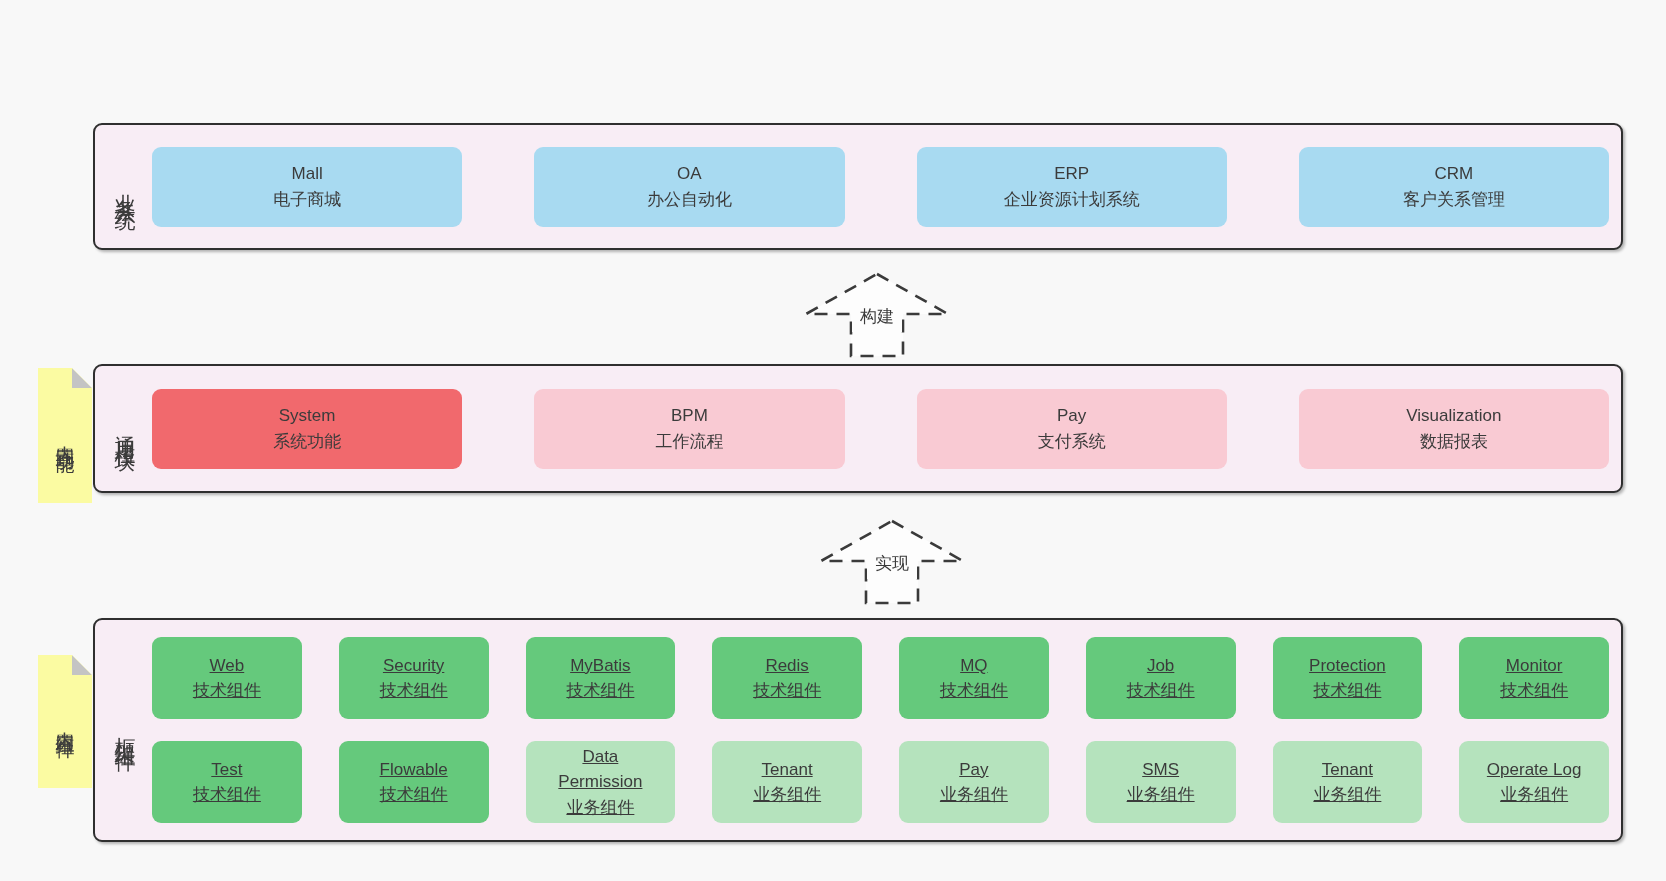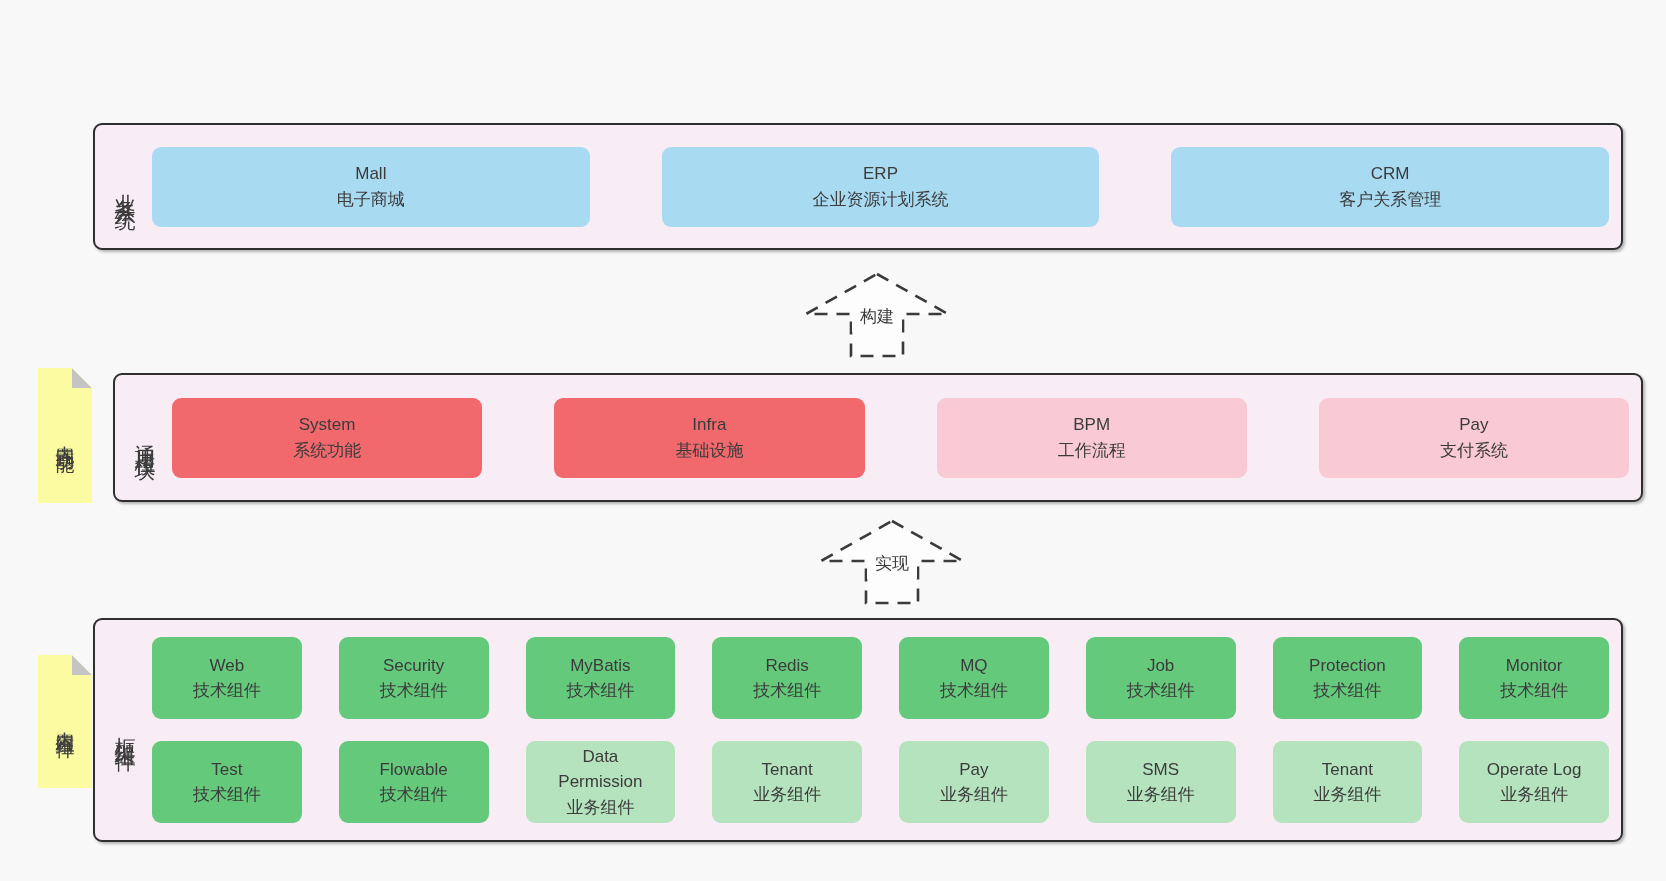--- a/index.html
+++ b/index.html
@@ -5,37 +5,37 @@
   * { margin:0; padding:0; box-sizing:border-box; }
   html,body { width:1666px; height:881px; background:#f8f8f8;
     font-family:"Liberation Sans", sans-serif; color:#3b3b3b; }
   .canvas { position:relative; width:1666px; height:881px; overflow:hidden; }
 
   
   .layer { position:absolute; left:93px; width:1530px; background:#f8edf5;
     border:2px solid #2f2f2f; border-radius:9px;
     box-shadow:2px 2px 3px rgba(0,0,0,0.28); z-index:2; }
   .layer-1 { top:123px; height:127px; }
-  .layer-2 { top:373px; height:129px;margin-left:20px; }
+  .layer-2 { top:364px; height:129px; }
   .layer-3 { top:618px; height:224px; }
 
   .v-label { position:absolute; left:10px; top:0; height:100%; width:40px;
     display:flex; align-items:center; justify-content:center; }
   .v-label span { writing-mode:vertical-rl; text-orientation:upright;
     font-size:21px; letter-spacing:5px; color:#3b3b3b; }
 
   .boxes { position:absolute; left:57px; right:12px; top:0; bottom:0;
     display:flex; flex-direction:column; justify-content:center; gap:22px; }
   .box-row { display:flex; gap:72px; }
   .layer-3 .box-row { gap:37px; }
 
   .box { flex:1; height:80px; border-radius:9px; display:flex;
     flex-direction:column; align-items:center; justify-content:center;
     font-size:17px; line-height:1.48; text-align:center; padding:2px 10px; }
-  .layer-3 .box { height:82px; }
+  .layer-3 .box { height:82px;text-decoration:underline; }
   .box .box-name { max-width:136px; }
   .layer-3 .box .box-name { max-width:116px; }
   .blue   { background:#a8daf1; }
   .red    { background:#f1696d; }
   .pink   { background:#f9cad3;text-align:right; }
   .green  { background:#65c97c; }
   .lgreen { background:#b5e3bd; }
 
   
   .note { position:absolute; left:38px; width:54px; background:#fbfba2;
@@ -67,20 +67,24 @@
     <div class="v-label">
       <span>业务系统</span>
     </div>
     <div class="boxes">
       <div class="box-row">
         <div class="box blue">
           <div class="box-name">Mall</div>
           <div class="box-desc">电子商城</div>
         </div>
         <div class="box blue">
+          <div class="box-name">OA</div>
+          <div class="box-desc">办公自动化</div>
+        </div>
+        <div class="box blue">
           <div class="box-name">ERP</div>
           <div class="box-desc">企业资源计划系统</div>
         </div>
         <div class="box blue">
           <div class="box-name">CRM</div>
           <div class="box-desc">客户关系管理</div>
         </div>
       </div>
     </div>
   </div>
@@ -97,31 +101,31 @@
   <div class="layer layer-2">
     <div class="v-label">
       <span>通用模块</span>
     </div>
     <div class="boxes">
       <div class="box-row">
         <div class="box red">
           <div class="box-name">System</div>
           <div class="box-desc">系统功能</div>
         </div>
-        <div class="box red">
-          <div class="box-name">Infra</div>
-          <div class="box-desc">基础设施</div>
-        </div>
         <div class="box pink">
           <div class="box-name">BPM</div>
           <div class="box-desc">工作流程</div>
         </div>
         <div class="box pink">
           <div class="box-name">Pay</div>
           <div class="box-desc">支付系统</div>
+        </div>
+        <div class="box pink">
+          <div class="box-name">Visualization</div>
+          <div class="box-desc">数据报表</div>
         </div>
       </div>
     </div>
   </div>
 
   <svg class="arrow arrow-2" viewBox="0 0 150 90">
     <polygon points="75,4 146,44 101,44 101,86 49,86 49,44 4,44"></polygon>
     <rect x="50" y="30" width="50" height="32"></rect>
     <text x="75" y="52" text-anchor="middle">实现</text>
   </svg>

